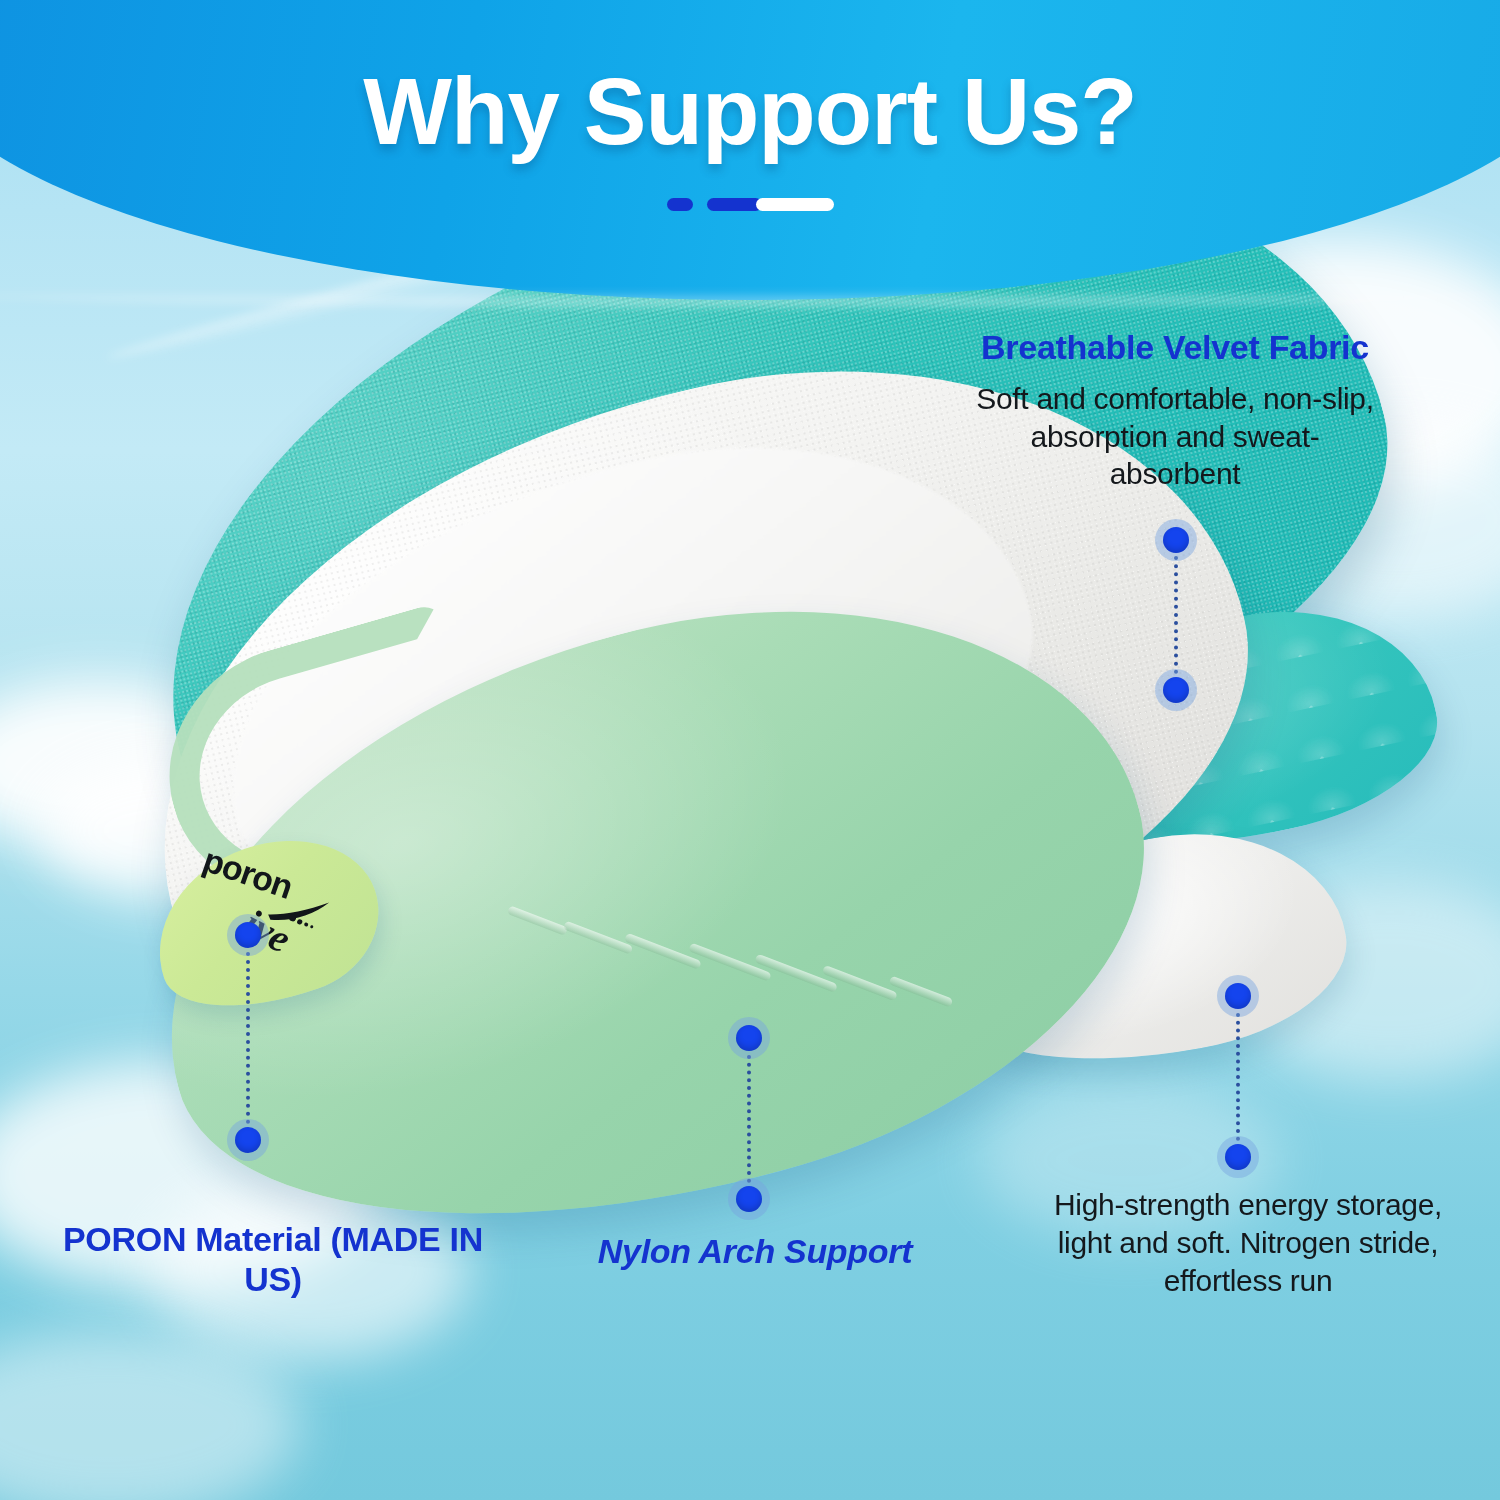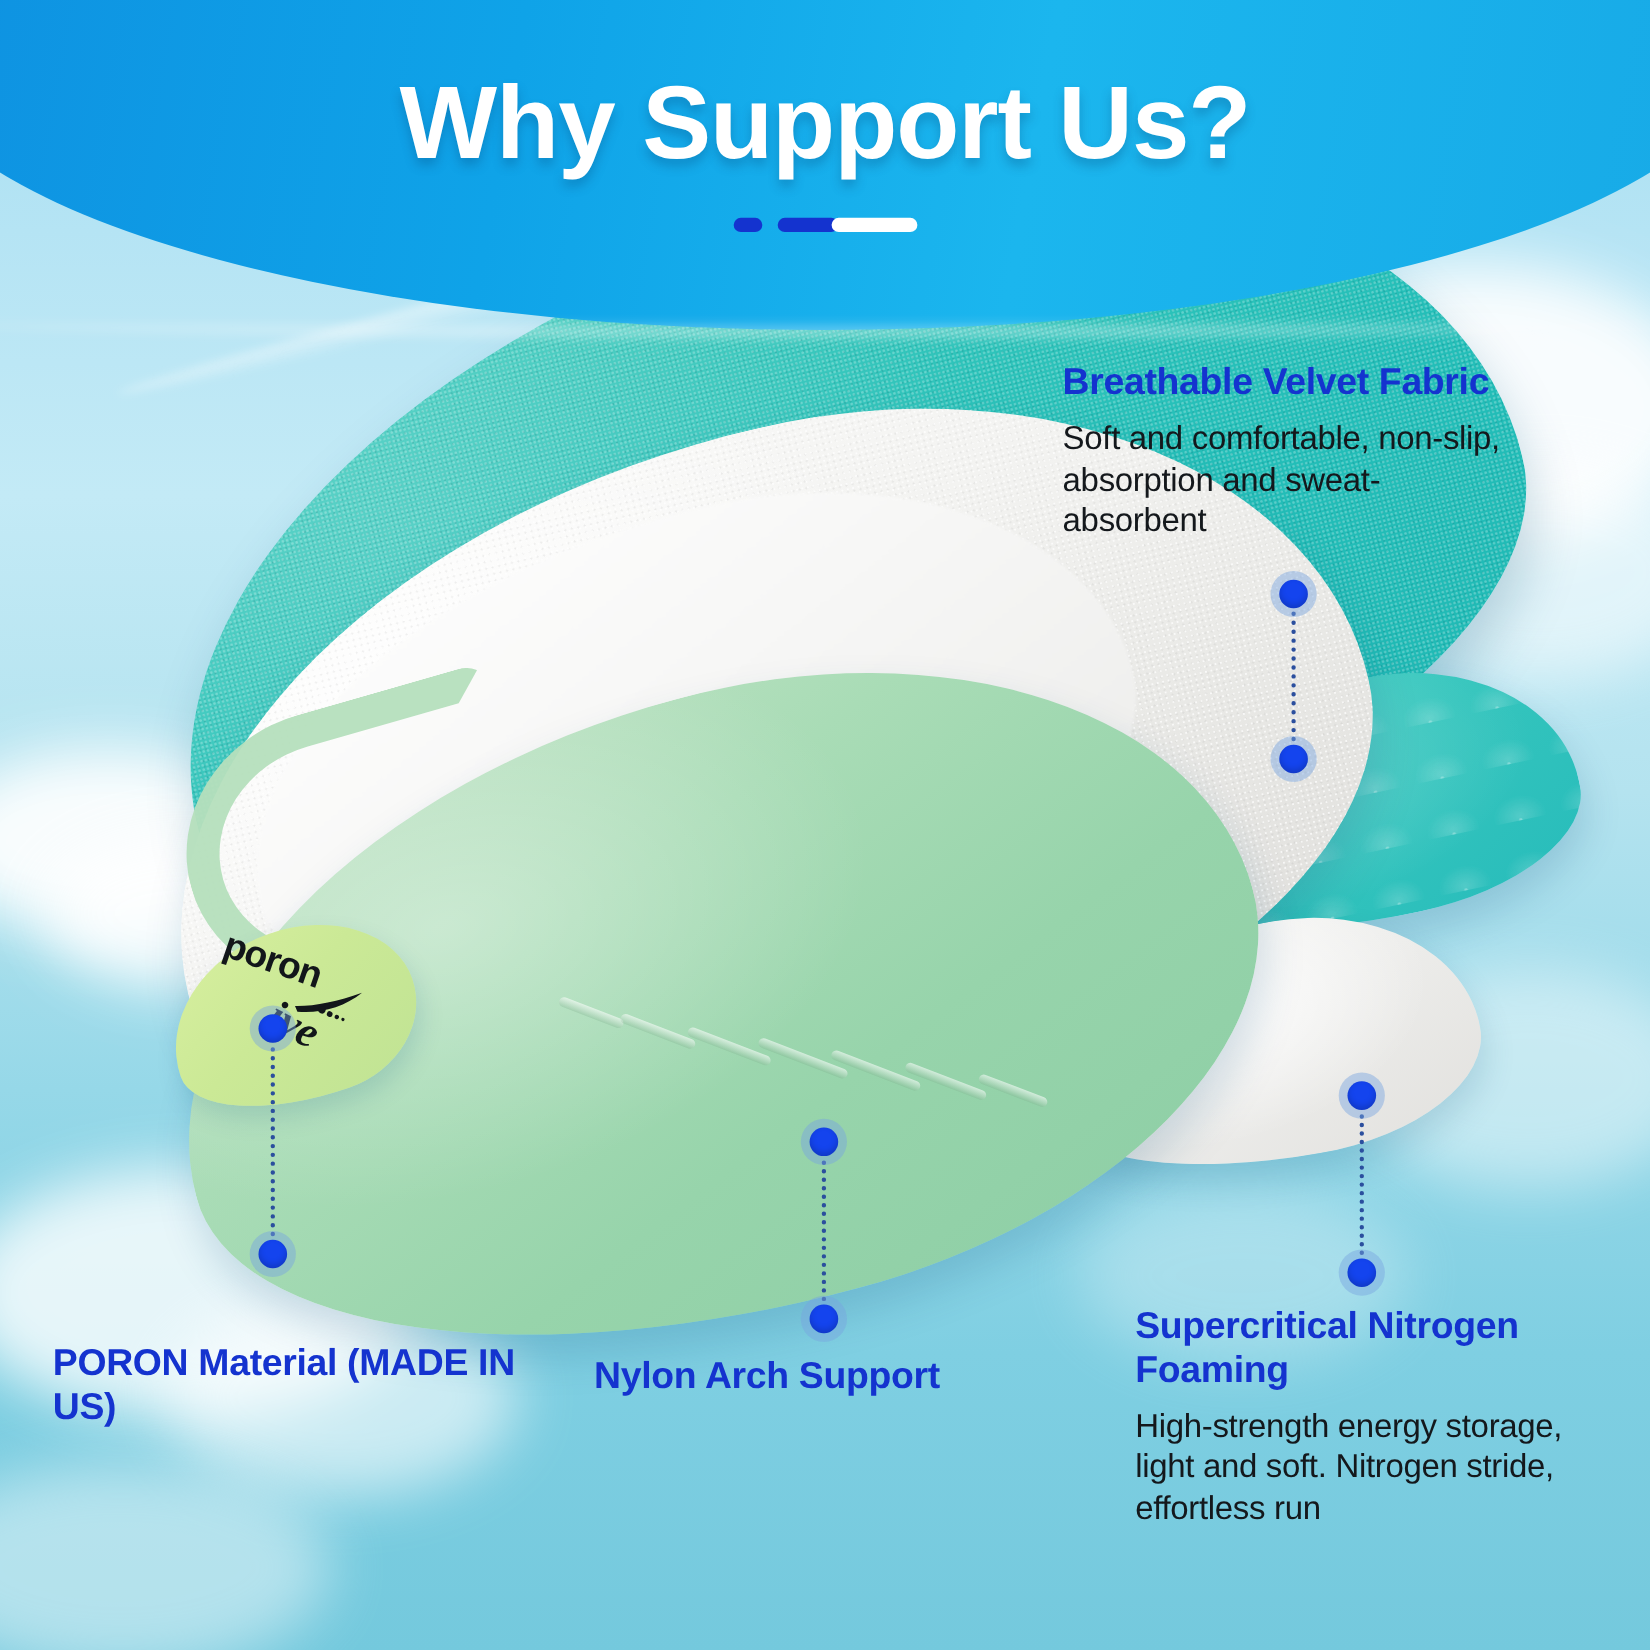--- a/index.html
+++ b/index.html
@@ -276,39 +276,39 @@
   }
   .connector {
     position:absolute;
     z-index:6;
     width:0;
     border-left: 4px dotted #2b4f9e;
     margin-left:-2px;
   }
 
   
-  .callout { position:absolute; z-index:8; }
+  .callout { position:absolute; z-index:8; text-align:center; }
   .callout h3 {
     color:#1433cf;
     font-size:34px;
     font-weight:bold;
     line-height:1.17;
     margin-bottom:12px;
     letter-spacing:-.3px;
   }
   .callout p {
     color:#14181c;
     font-size:30px;
     line-height:1.26;
     letter-spacing:-.3px;
   }
 
   #callout-velvet { left:966px; top:328px; width:418px; }
   #callout-poron  { left:48px;  top:1172px; width:450px;margin-top:48px; }
-  #callout-nylon  { left:540px; top:1232px; width:430px; }
+  #callout-nylon  { left:540px; top:1232px; width:430px;font-style:italic; }
   #callout-nitro  { left:1032px; top:1186px; width:432px; }
 </style>
 </head>
 <body>
 
 <div class="sky">
   <div class="cloud" style="left:-60px;  top:680px;  width:320px; height:170px; opacity:.92;"></div>
   <div class="cloud" style="left:40px;   top:760px;  width:260px; height:140px; opacity:.85;"></div>
   <div class="cloud" style="left:-40px;  top:1060px; width:420px; height:230px; opacity:.8;"></div>
   <div class="cloud" style="left:150px;  top:1180px; width:320px; height:180px; opacity:.6;"></div>
@@ -402,15 +402,14 @@
 
 <div class="callout" id="callout-poron">
   <h3>PORON Material (MADE IN US)</h3>
 </div>
 
 <div class="callout" id="callout-nylon">
   <h3>Nylon Arch Support</h3>
 </div>
 
 <div class="callout" id="callout-nitro">
-  <h3>Supercritical Nitrogen Foaming</h3>
   <p>High-strength energy storage, light and soft. Nitrogen stride, effortless run</p>
 </div>
 
 </body></html>

